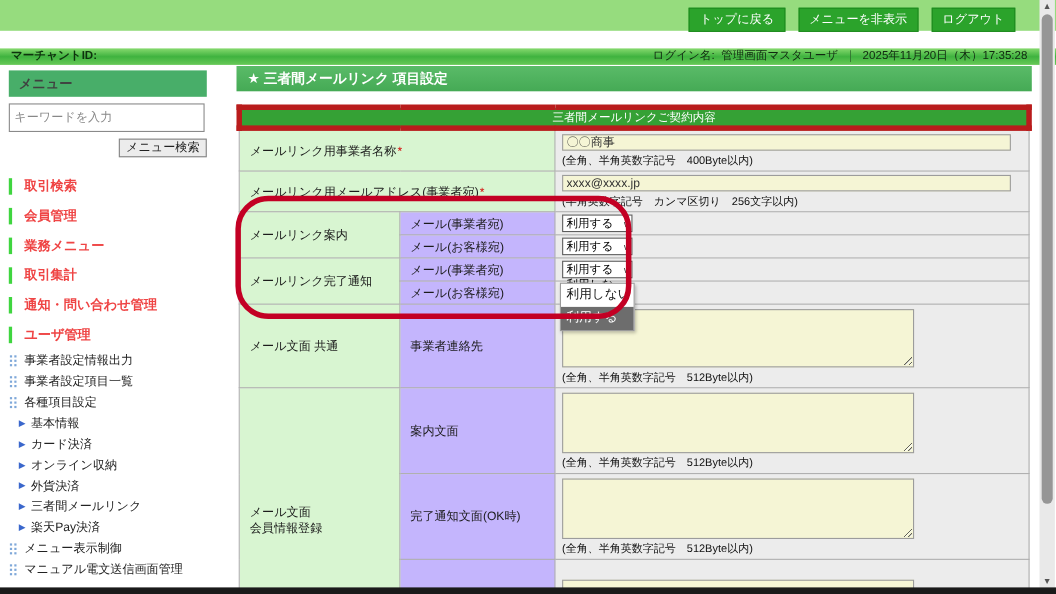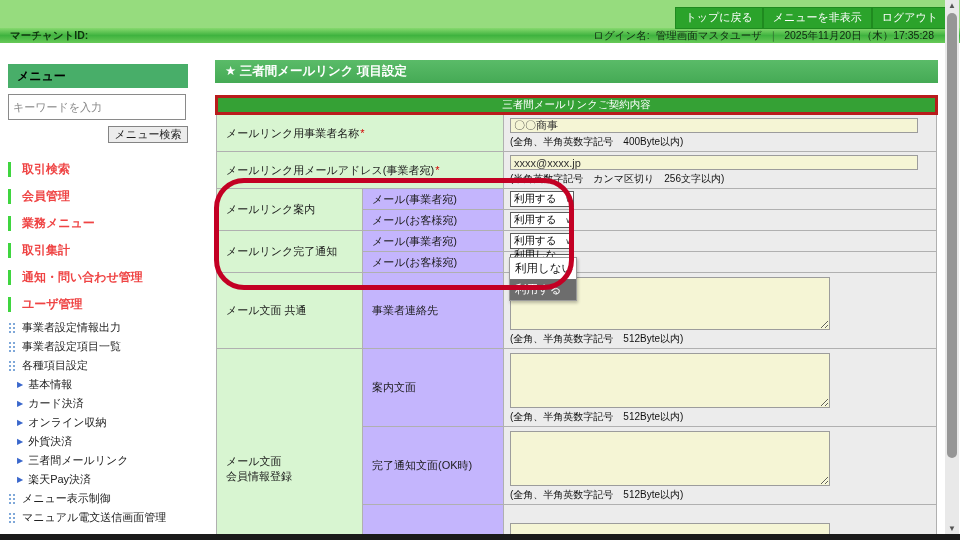--- a/index.html
+++ b/index.html
@@ -1,32 +1,32 @@
 <!DOCTYPE html>
 <html><head>
 <meta charset="utf-8">
 <style>
   * { margin:0; padding:0; box-sizing:border-box; }
   html,body { width:960px; height:540px; overflow:hidden; background:#fff;
     font-family:"Liberation Sans","DejaVu Sans",sans-serif; }
   
   .topstrip { position:absolute; left:0; top:0; width:960px; height:28px; background:#96dc7e; }
-  .topbtns { position:absolute; top:7px; right:12px; display:flex; gap:0; z-index:2; }
+  .topbtns { position:absolute; top:7px; right:37px; display:flex; gap:12px; z-index:2; }
   .gbtn { background:#2ba32b; border:1px solid #1f8a1f; color:#fff; font-size:11px;
     padding:2px 9px 3px; cursor:pointer; white-space:nowrap; }
-  .hband { position:absolute; left:0; top:28px; width:960px; height:15px;
+  .hband { position:absolute; left:0; top:44px; width:960px; height:15px;
     background:linear-gradient(180deg,#86d96e,#3fb33f 50%,#67c957); z-index:1; }
   .hband .merchant { position:absolute; left:10px; top:0; line-height:15px;
     font-size:10.5px; font-weight:bold; color:#0d330d; }
   .hband .loginbox { position:absolute; right:26px; top:0; line-height:15px;
     font-size:10.5px; color:#102810; display:flex; gap:6px; }
   .hband .sep { color:#2b5e2b; }
   
   .sidebar { position:absolute; left:8px; top:64px; width:180px; }
-  .menuhdr { height:24px; background:#48ae69; color:#000000; font-weight:bold;
+  .menuhdr { height:24px; background:#48ae69; color:#404040; font-weight:bold;
     font-size:12px; line-height:24px; padding-left:9px; }
   .kw { margin-top:6px; width:178px; height:18px; border:1px solid #8a8a8a; background:#fff;
     font-size:11px; padding:12px 4px; color:#333; }
   .kw::placeholder { color:#888; }
   .srchrow { margin-top:4px; text-align:right; }
   .srchbtn { width:80px; height:17px; background:#ececec; border:1px solid #848484;
     font-size:11px; line-height:14px; cursor:pointer; color:#222;margin-left:20px; }
   .mlist { margin-top:13px; }
   .s-item { display:flex; align-items:center; cursor:pointer; }
   .s-item.section { height:27px; font-size:12px; font-weight:bold; color:#ef4444; }
@@ -38,21 +38,21 @@
     box-shadow:0 4px 0 #7fa8d9,0 8px 0 #7fa8d9,4px 0 0 #7fa8d9,4px 4px 0 #7fa8d9,4px 8px 0 #7fa8d9; }
   .s-item.leaf { height:19px; font-size:11px; color:#222; padding-left:9px; }
   .s-item.leaf .arw { color:#3a67cc; font-size:8px; margin-right:5px; }
   
   .main { position:absolute; left:215px; top:60px; width:723px; }
   .pagetitle { height:23px; background:linear-gradient(180deg,#5abb68,#45aa55);
     color:#fff; font-weight:bold; font-size:12.5px; line-height:23px; padding-left:10px; }
   table.form { border-collapse:collapse; width:723px; margin-top:12px; table-layout:fixed; }
   table.form td { border:1px solid #b0b0b0; vertical-align:middle; font-size:11px; color:#1b1b1b; }
   tr.thead td { height:16px; background:#35a135; color:#fff; text-align:center;
-    font-size:10.5px; border:3px solid #b91c1c; }
+    font-size:10.5px; border:5px solid #b91c1c; }
   td.c1 { background:#d8f5d1; padding-left:9px; }
   td.c2 { background:#c4b5fd; padding-left:9px; }
   td.c3 { background:#ececec; padding-left:6px; }
   tr.r34 { height:34px; }
   tr.r20 { height:20px; }
   tr.r7  { height:71px; }
   tr.r89 { height:76px; }
   tr.r10 { height:84px; }
   .req { color:#d40000; margin-left:1px; }
   .txt { display:block; width:408px; height:15px; background:#f5f5d5; border:1px solid #9c9c9c;

